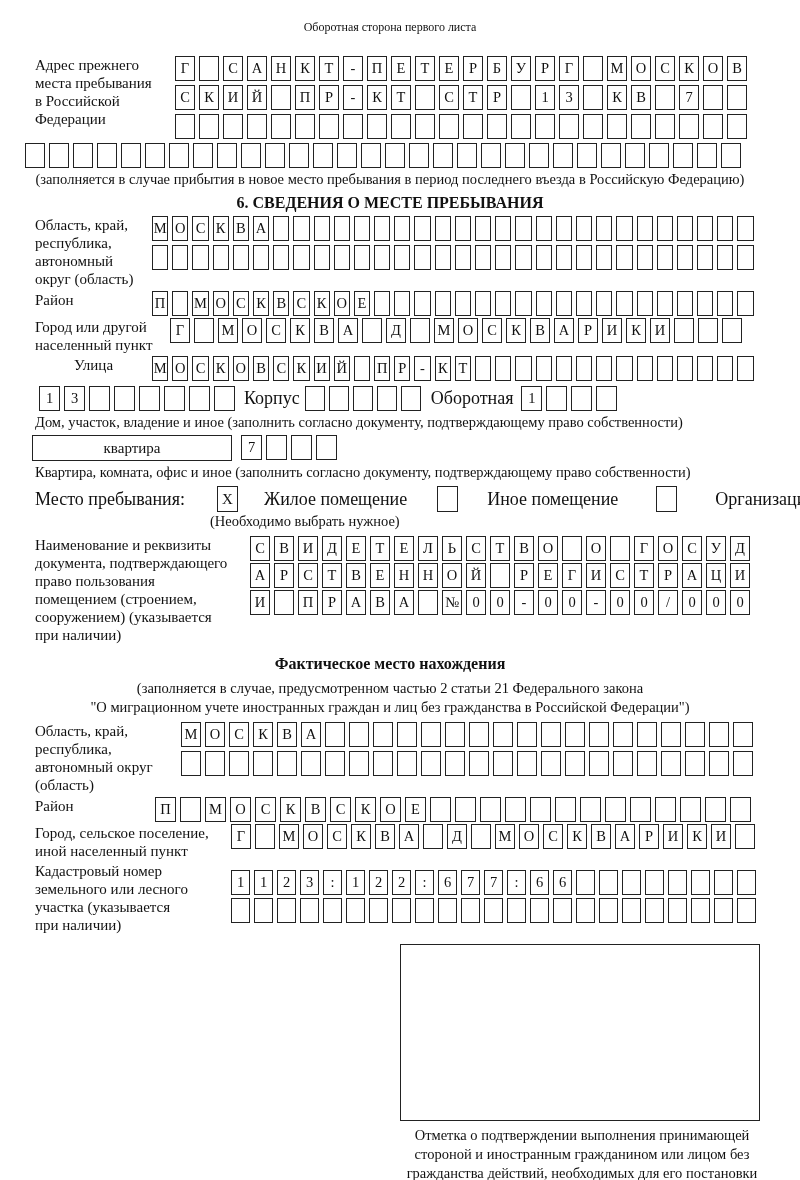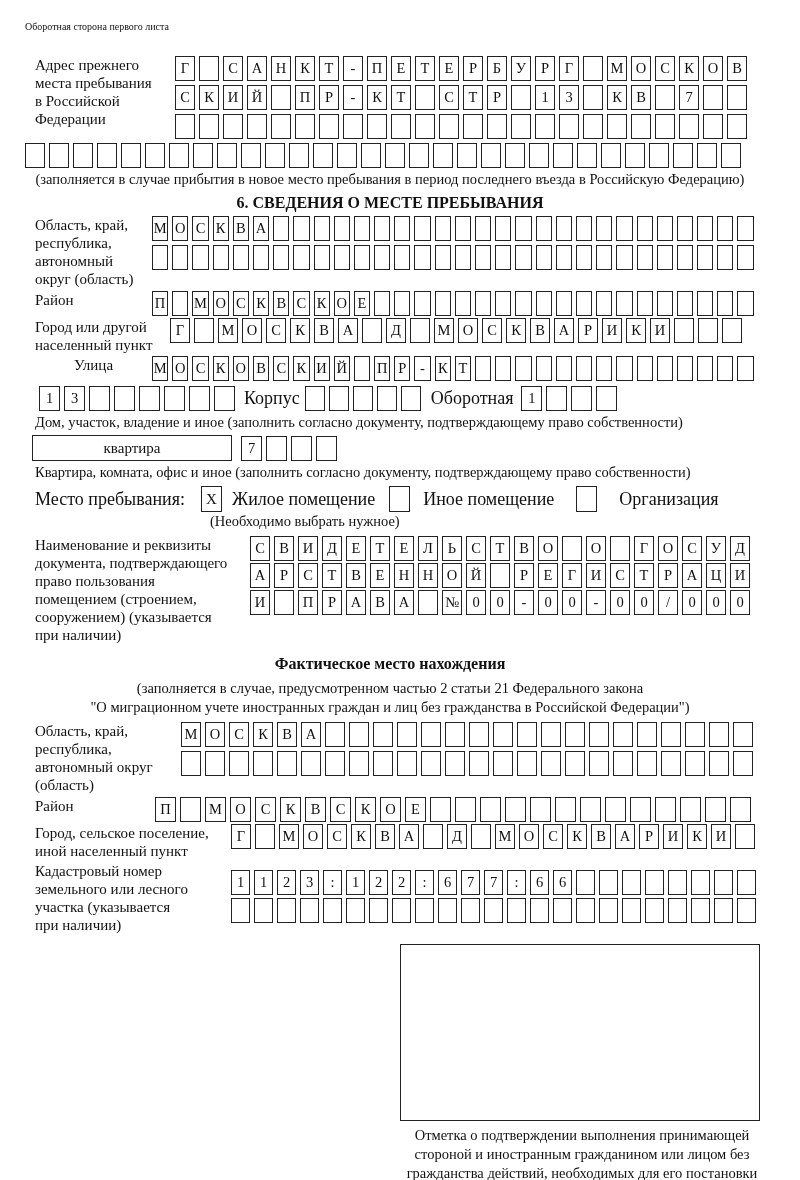--- a/index.html
+++ b/index.html
@@ -7,21 +7,21 @@
     position:relative;
     width:800px;height:1180px;
     box-sizing:border-box;
     padding:18px 0 0 25px;
     font-family:"Liberation Serif","DejaVu Serif",serif;
     color:#111;
     overflow:hidden;
     background:#fff;
   }
   .corner-title{
-    width:730px;text-align:left;font-size:10px;line-height:18px;
+    width:730px;text-align:center;font-size:12px;line-height:18px;
   }
   .frow{display:flex;align-items:flex-start;}
   .flabel{
     flex:none;box-sizing:border-box;padding-left:10px;
     font-size:15px;line-height:18px;white-space:pre-line;
   }
   .gcol{display:flex;flex-direction:column;gap:4px;}
   .cellrow{display:flex;gap:4px;}
   .cell{
     box-sizing:border-box;flex:none;height:25px;
@@ -40,21 +40,21 @@
     box-sizing:border-box;height:26px;border:1.5px solid #222;
     display:flex;align-items:center;justify-content:center;
     font-size:15px;flex:none;background:#fff;
   }
   .chk{
     box-sizing:border-box;width:21px;height:26px;border:1.5px solid #222;
     display:flex;align-items:center;justify-content:center;
     font-size:15px;flex:none;background:#fff;
   }
   .inline-lbl{font-size:18px;line-height:26px;flex:none;text-align:right;}
-  .mesto-row{display:flex;align-items:center;margin-left:10px;}
+  .mesto-row{display:flex;align-items:center;margin-left:10px;gap:16px;}
   .prewrap{white-space:pre-line;}
   .stamp-box{
     box-sizing:border-box;width:360px;height:177px;border:1.5px solid #222;
     margin-left:375px;background:#fff;
   }
   .stamp-note{
     width:390px;margin-left:362px;text-align:center;
     font-size:14.5px;line-height:19px;margin-top:5px;
   }
 </style>
@@ -385,21 +385,21 @@
     <div class="inline-lbl" style="margin-left:10px;">Оборотная</div>
     <div class="cellrow cw21" style="margin-left:8px;">
         <span class="cell">1</span>
         <span class="cell"></span>
         <span class="cell"></span>
         <span class="cell"></span>
       </div>
   </div>
   <div class="note" style="margin-top:3px;margin-left:10px;">Дом, участок, владение и иное (заполнить согласно документу, подтверждающему право собственности)</div>
 
-  <div class="frow" style="margin-top:4px;margin-left:7px;align-items:center;">
+  <div class="frow" style="margin-top:4px;margin-left:7px;">
     <div class="box-label" style="width:200px;">квартира</div>
     <div class="cellrow cw21" style="margin-left:9px;">
         <span class="cell">7</span>
         <span class="cell"></span>
         <span class="cell"></span>
         <span class="cell"></span>
       </div>
   </div>
   <div class="note" style="margin-top:3px;margin-left:10px;">Квартира, комната, офис и иное (заполнить согласно документу, подтверждающему право собственности)</div>
 

